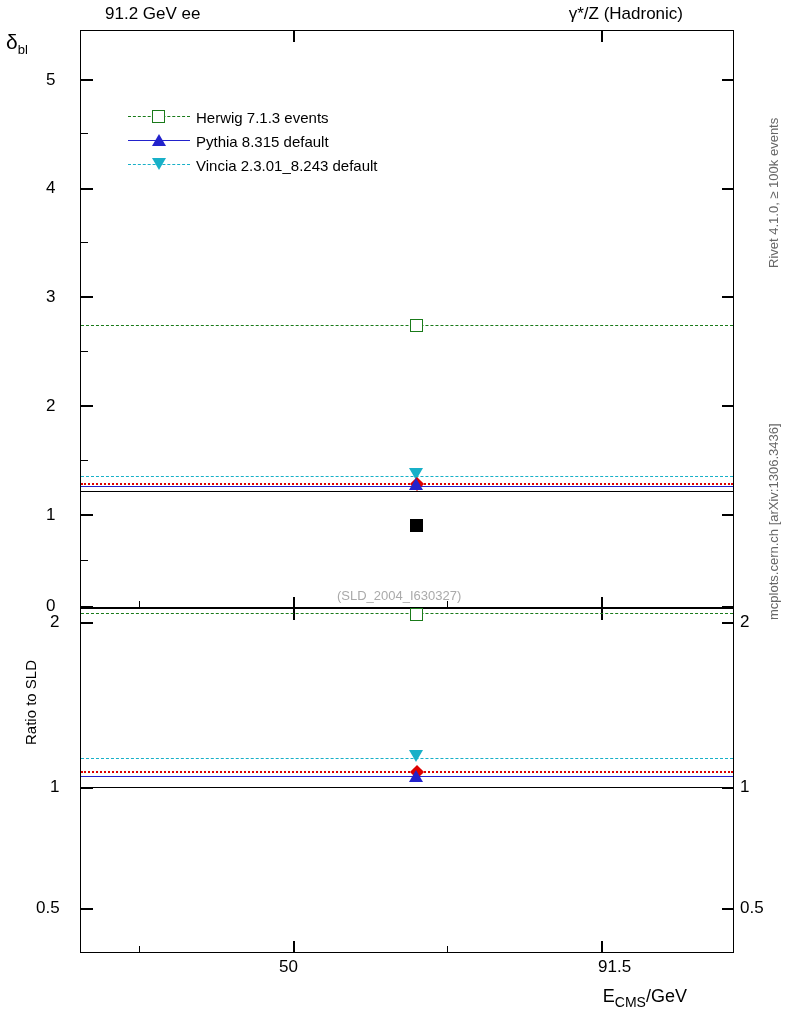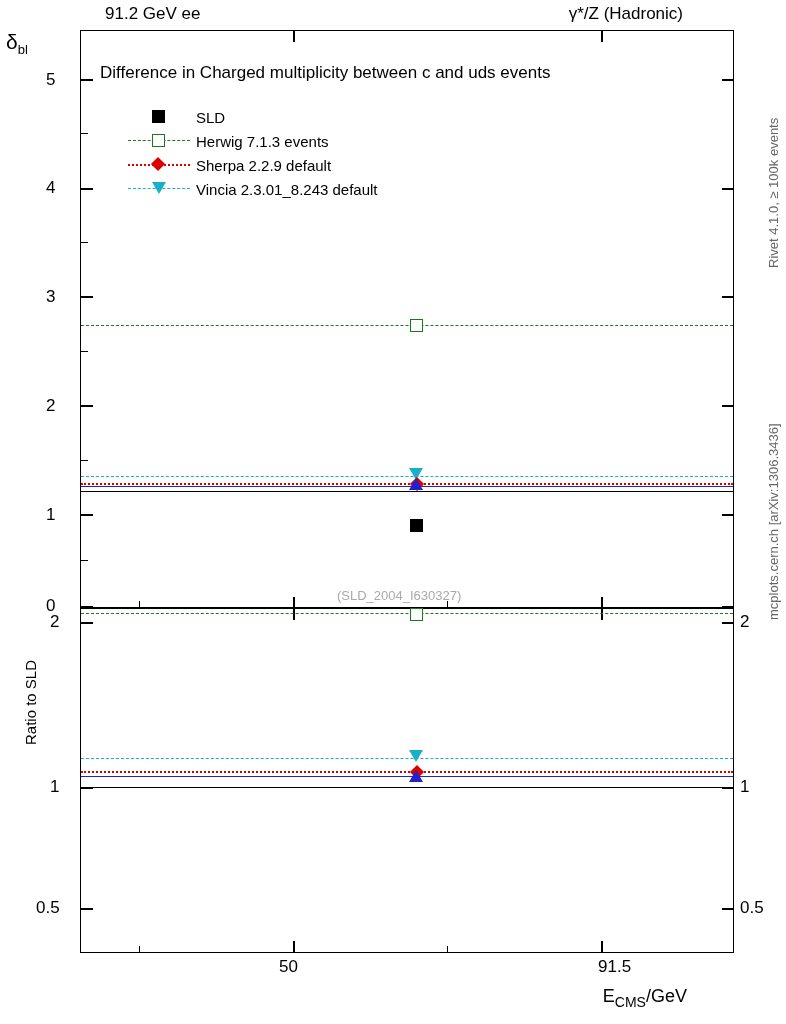--- a/index.html
+++ b/index.html
@@ -165,47 +165,40 @@
 
   <div class="tl" style="left:279px;top:957px;">50</div>
   <div class="tl" style="left:578px;top:957px;margin-left:20px;">91.5</div>
   <div class="tick" style="left:293px;top:941px;width:1.5px;height:12px;"></div>
   <div class="tick" style="left:601px;top:941px;width:1.5px;height:12px;"></div>
   <div class="tick" style="left:139px;top:946px;width:1px;height:7px;"></div>
   <div class="tick" style="left:447px;top:946px;width:1px;height:7px;"></div>
   <div class="tick" style="left:293px;top:609px;width:1.5px;height:11px;"></div>
   <div class="tick" style="left:601px;top:609px;width:1.5px;height:11px;"></div>
 
-  <div class="plot-title">Difference in Charged multiplicity between c and uds events</div>
 
   <div class="legend">
 
-    <div class="row">
-      <div class="marker">
-        <div class="sym m-square-filled"></div>
-      </div>
-      <div class="lbl">SLD</div>
-    </div>
 
     <div class="row">
       <div class="marker">
         <div class="lgline" style="border-top-color:#1a7a1a;border-top-style:dashed;"></div>
         <div class="sym m-square-open"></div>
       </div>
       <div class="lbl">Herwig 7.1.3 events</div>
     </div>
 
-
     <div class="row">
       <div class="marker">
-        <div class="lgline" style="border-top-color:#dd0000;border-top-style:dotted;border-top-width:2px;"></div>
-        <div class="sym m-diamond"></div>
+        <div class="lgline" style="border-top-color:#2222cc;border-top-style:solid;"></div>
+        <div class="sym m-tri-up"></div>
       </div>
-      <div class="lbl">Sherpa 2.2.9 default</div>
+      <div class="lbl">Pythia 8.315 default</div>
     </div>
+
 
     <div class="row">
       <div class="marker">
         <div class="lgline" style="border-top-color:#18b0c8;border-top-style:dashed;"></div>
         <div class="sym m-tri-dn"></div>
       </div>
       <div class="lbl">Vincia 2.3.01_8.243 default</div>
     </div>
 
   </div>

